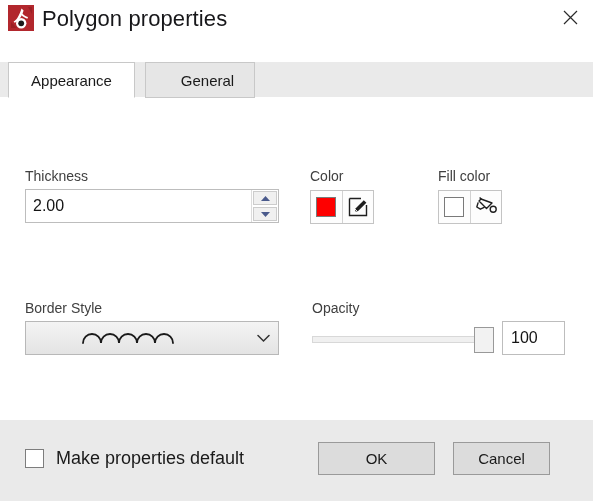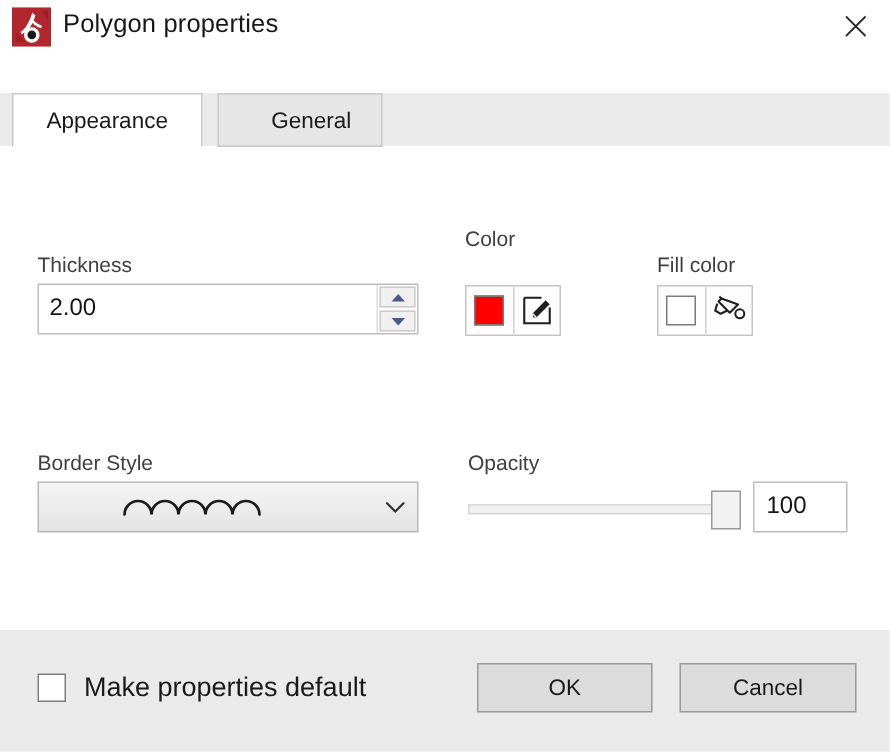--- a/index.html
+++ b/index.html
@@ -32,21 +32,21 @@
     left: 8px; top: 5px;
     width: 26px; height: 26px;
     background: #b2272d;
     overflow: hidden;
   }
   .app-icon svg { display: block; }
 
   .title-text {
     position: absolute;
     left: 42px; top: 6px;
-    font-size: 17px;
+    font-size: 22px;
     color: #17171a;
     letter-spacing: 0.1px;
     white-space: nowrap;
   }
 
   .close-btn {
     position: absolute;
     right: 0; top: 0;
     width: 46px; height: 34px;
     display: flex;
@@ -143,21 +143,21 @@
     border: 1px solid #ccc;
     margin: 1px;
     display: flex;
     align-items: center;
     justify-content: center;
     cursor: default;
   }
   .spin-btn svg { display: block; }
 
   
-  #lbl-color { left: 310px; top: 151px; }
+  #lbl-color { left: 310px; top: 168px; }
   #lbl-fillcolor { left: 438px; top: 168px; }
 
   .colorgroup {
     position: absolute;
     top: 190px;
     height: 34px;
     box-sizing: border-box;
     border: 1px solid #c4c4c4;
     background: #fdfdfd;
     display: flex;
@@ -282,21 +282,21 @@
     background: #dcdcdc;
     border: 1px solid #9a9a9a;
     display: flex;
     align-items: center;
     justify-content: center;
     font-size: 15px;
     color: #1a1a1a;
     cursor: default;
   }
   #btn-ok { left: 318px; width: 117px; }
-  #btn-cancel { left: 453px; width: 118px; }
+  #btn-cancel { left: 453px; width: 97px; }
 </style>
 </head>
 <body>
 
 <div class="titlebar">
   <div class="app-icon">
     <svg width="26" height="26" viewBox="0 0 26 26">
       <rect x="0" y="0" width="26" height="26" fill="#b2272d"></rect>
       <path d="M20 2 L24 2 L24 9 Z" fill="#9c1f24"></path>
       <path d="M3 23 L9 23 L3 17 Z" fill="#9c1f24"></path>

